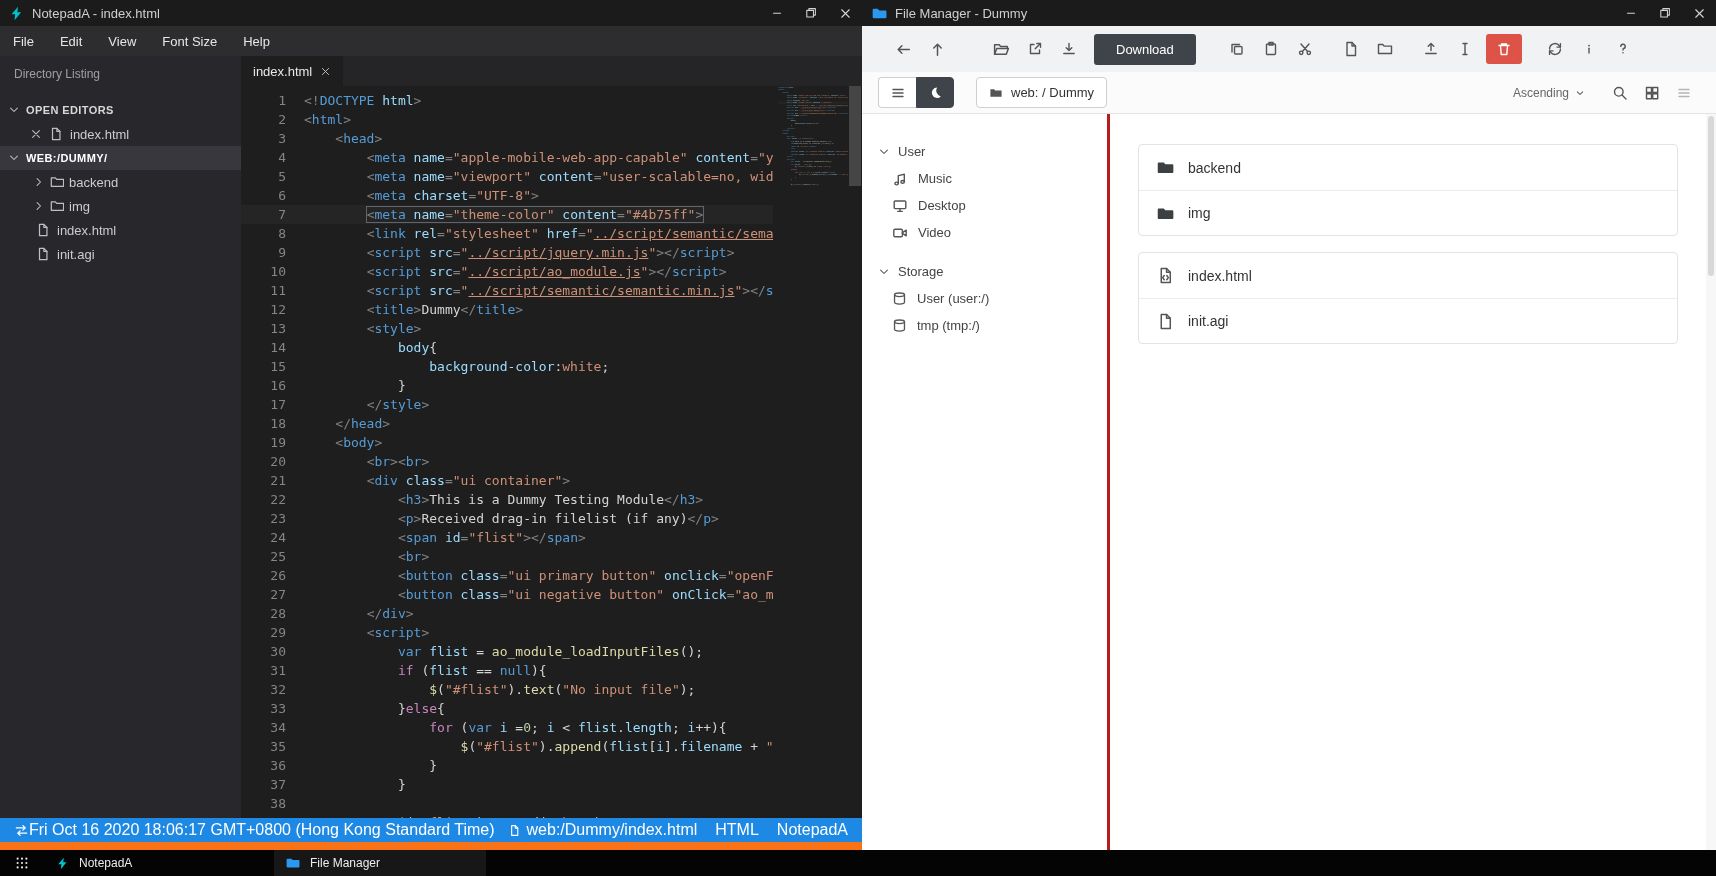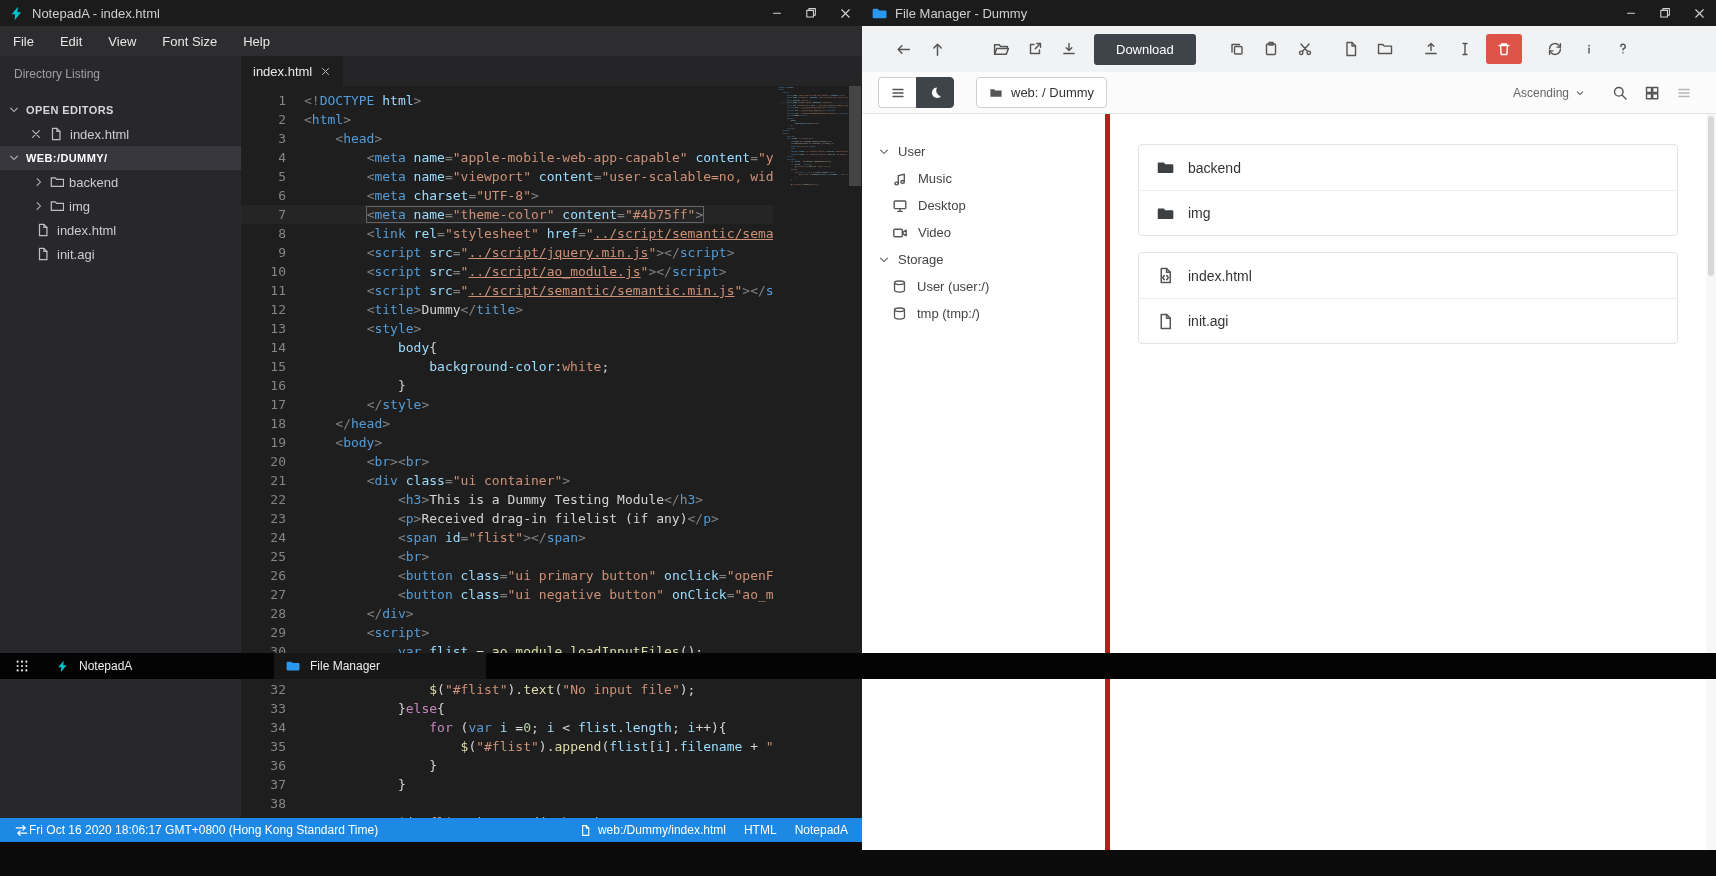--- a/index.html
+++ b/index.html
@@ -1,18 +1,18 @@
 <!DOCTYPE html>
 <html><head>
 <meta charset="utf-8">
 <style>
   *{margin:0;padding:0;box-sizing:border-box}
   html,body{width:1716px;height:876px;overflow:hidden;background:#0b0b0b;
     font-family:"Liberation Sans",sans-serif}
-  .screen{position:relative;width:1716px;height:679px;background:#f97316}
+  .screen{position:relative;width:1716px;height:876px;background:#f97316}
   .win{position:absolute;top:0;display:flex;flex-direction:column}
 
   
   .ic{fill:none;stroke:#555;stroke-width:1.4;stroke-linecap:round;stroke-linejoin:round}
   .ic-w{stroke:#fff}
   .ic-lt{stroke:#b5b5b5}
   .ic-np{stroke:#bcbfc3}
   .ic-ctl{stroke:#d4d4d4;stroke-width:1.2}
 
   
@@ -48,21 +48,21 @@
   .tk-pl{color:#d4d4d4}.tk-pu{color:#808080}.tk-tg{color:#569cd6}.tk-at{color:#9cdcfe}
   .tk-st{color:#ce9178}.tk-ln{color:#ce9178;text-decoration:underline}
   .tk-kw{color:#c586c0}.tk-kb{color:#569cd6}.tk-fn{color:#dcdcaa}.tk-nu{color:#b5cea8}
   .np-minimap{position:absolute;top:0;right:14px;width:70px;bottom:0;overflow:hidden;background:#1e1e1e}
   .code-clone{transform:scale(.135);transform-origin:0 0;width:1000px;
     font-family:"DejaVu Sans Mono",monospace;font-size:13px;line-height:19px;opacity:.85}
   .code-clone .selbox{outline:none}
   .vscroll{position:absolute;right:0;top:0;width:14px;bottom:0}
   .vscroll .thumb{margin:0 1px;height:100px;background:rgba(135,135,135,.38)}
   .np-status{height:24px;background:#1e88e5;color:#fff;display:flex;align-items:center;
-    font-size:12px;padding:0 14px;flex:none;white-space:nowrap}
+    font-size:16px;padding:0 14px;flex:none;white-space:nowrap}
   .np-status .right{margin-left:auto;display:flex;align-items:center;gap:18px}
   .np-status .pathgrp{display:flex;align-items:center;gap:6px}
 
   
   .fm{left:862px;width:854px;height:850px;background:#fff}
   .fm .titlebar{padding-left:10px}
   .fm-toolbar{height:46px;background:#f1f2f3;display:flex;align-items:center;padding-left:24px;flex:none}
   .tgroup{display:flex;align-items:center;}
   .tbtn{width:34px;height:34px;display:flex;align-items:center;justify-content:center;border-radius:3px;cursor:default}
   .btn-download{background:#3e444a;color:#fff;font-size:13px;padding:8px 22px;border-radius:3px;margin:0 8px;white-space:nowrap}
@@ -72,24 +72,24 @@
     border-bottom:1px solid #e4e4e4;flex:none}
   .segbtn{width:38px;height:31px;display:flex;align-items:center;justify-content:center;
     border:1px solid #cfcfcf;background:#fff}
   .segbtn.left{border-radius:4px 0 0 4px;border-right:none}
   .segbtn.dark{background:#3e444a;border-color:#3e444a;border-radius:0 4px 4px 0}
   .crumbbox{height:31px;border:1px solid #cfcfcf;border-radius:4px;display:flex;align-items:center;
     gap:8px;padding:0 12px;margin-left:22px;font-size:13px;color:#333;background:#fff;white-space:nowrap}
   .sortctl{margin-left:auto;display:flex;align-items:center;gap:5px;color:#666;font-size:12px}
   .viewbtn{width:32px;height:32px;display:flex;align-items:center;justify-content:center}
   .fm-content{flex:1;display:flex;min-height:0}
-  .fm-side{width:248px;border-right:5px solid #b91c1c;padding-top:24px;flex:none}
+  .fm-side{width:248px;border-right:3px solid #b91c1c;padding-top:24px;flex:none}
   .fm-sec-head{height:27px;display:flex;align-items:center;gap:8px;padding-left:16px;font-size:13px;color:#444}
   .fm-item{height:27px;display:flex;align-items:center;gap:10px;padding-left:30px;font-size:13px;color:#444;white-space:nowrap}
-  .fm-sec2{}
+  .fm-sec2{margin-top:12px}
   .fm-main{flex:1;padding:30px 28px 0 28px;min-width:0}
   .fgroup{border:1px solid #e3e3e3;border-radius:4px;background:#fff;margin-bottom:16px}
   .frow{height:45px;display:flex;align-items:center;gap:14px;padding-left:18px;font-size:14px;color:#333}
   .frow + .frow{border-top:1px solid #ededed}
   .fm-scroll{width:10px;background:#f7f7f7;position:relative;flex:none}
   .fm-scroll .thumb{position:absolute;top:2px;left:2px;right:2px;height:160px;background:#d8d8d8;border-radius:3px}
 
   
   .taskbar{position:absolute;left:0;bottom:0;width:100%;height:26px;background:#040404;
     display:flex;align-items:center;z-index:10}

